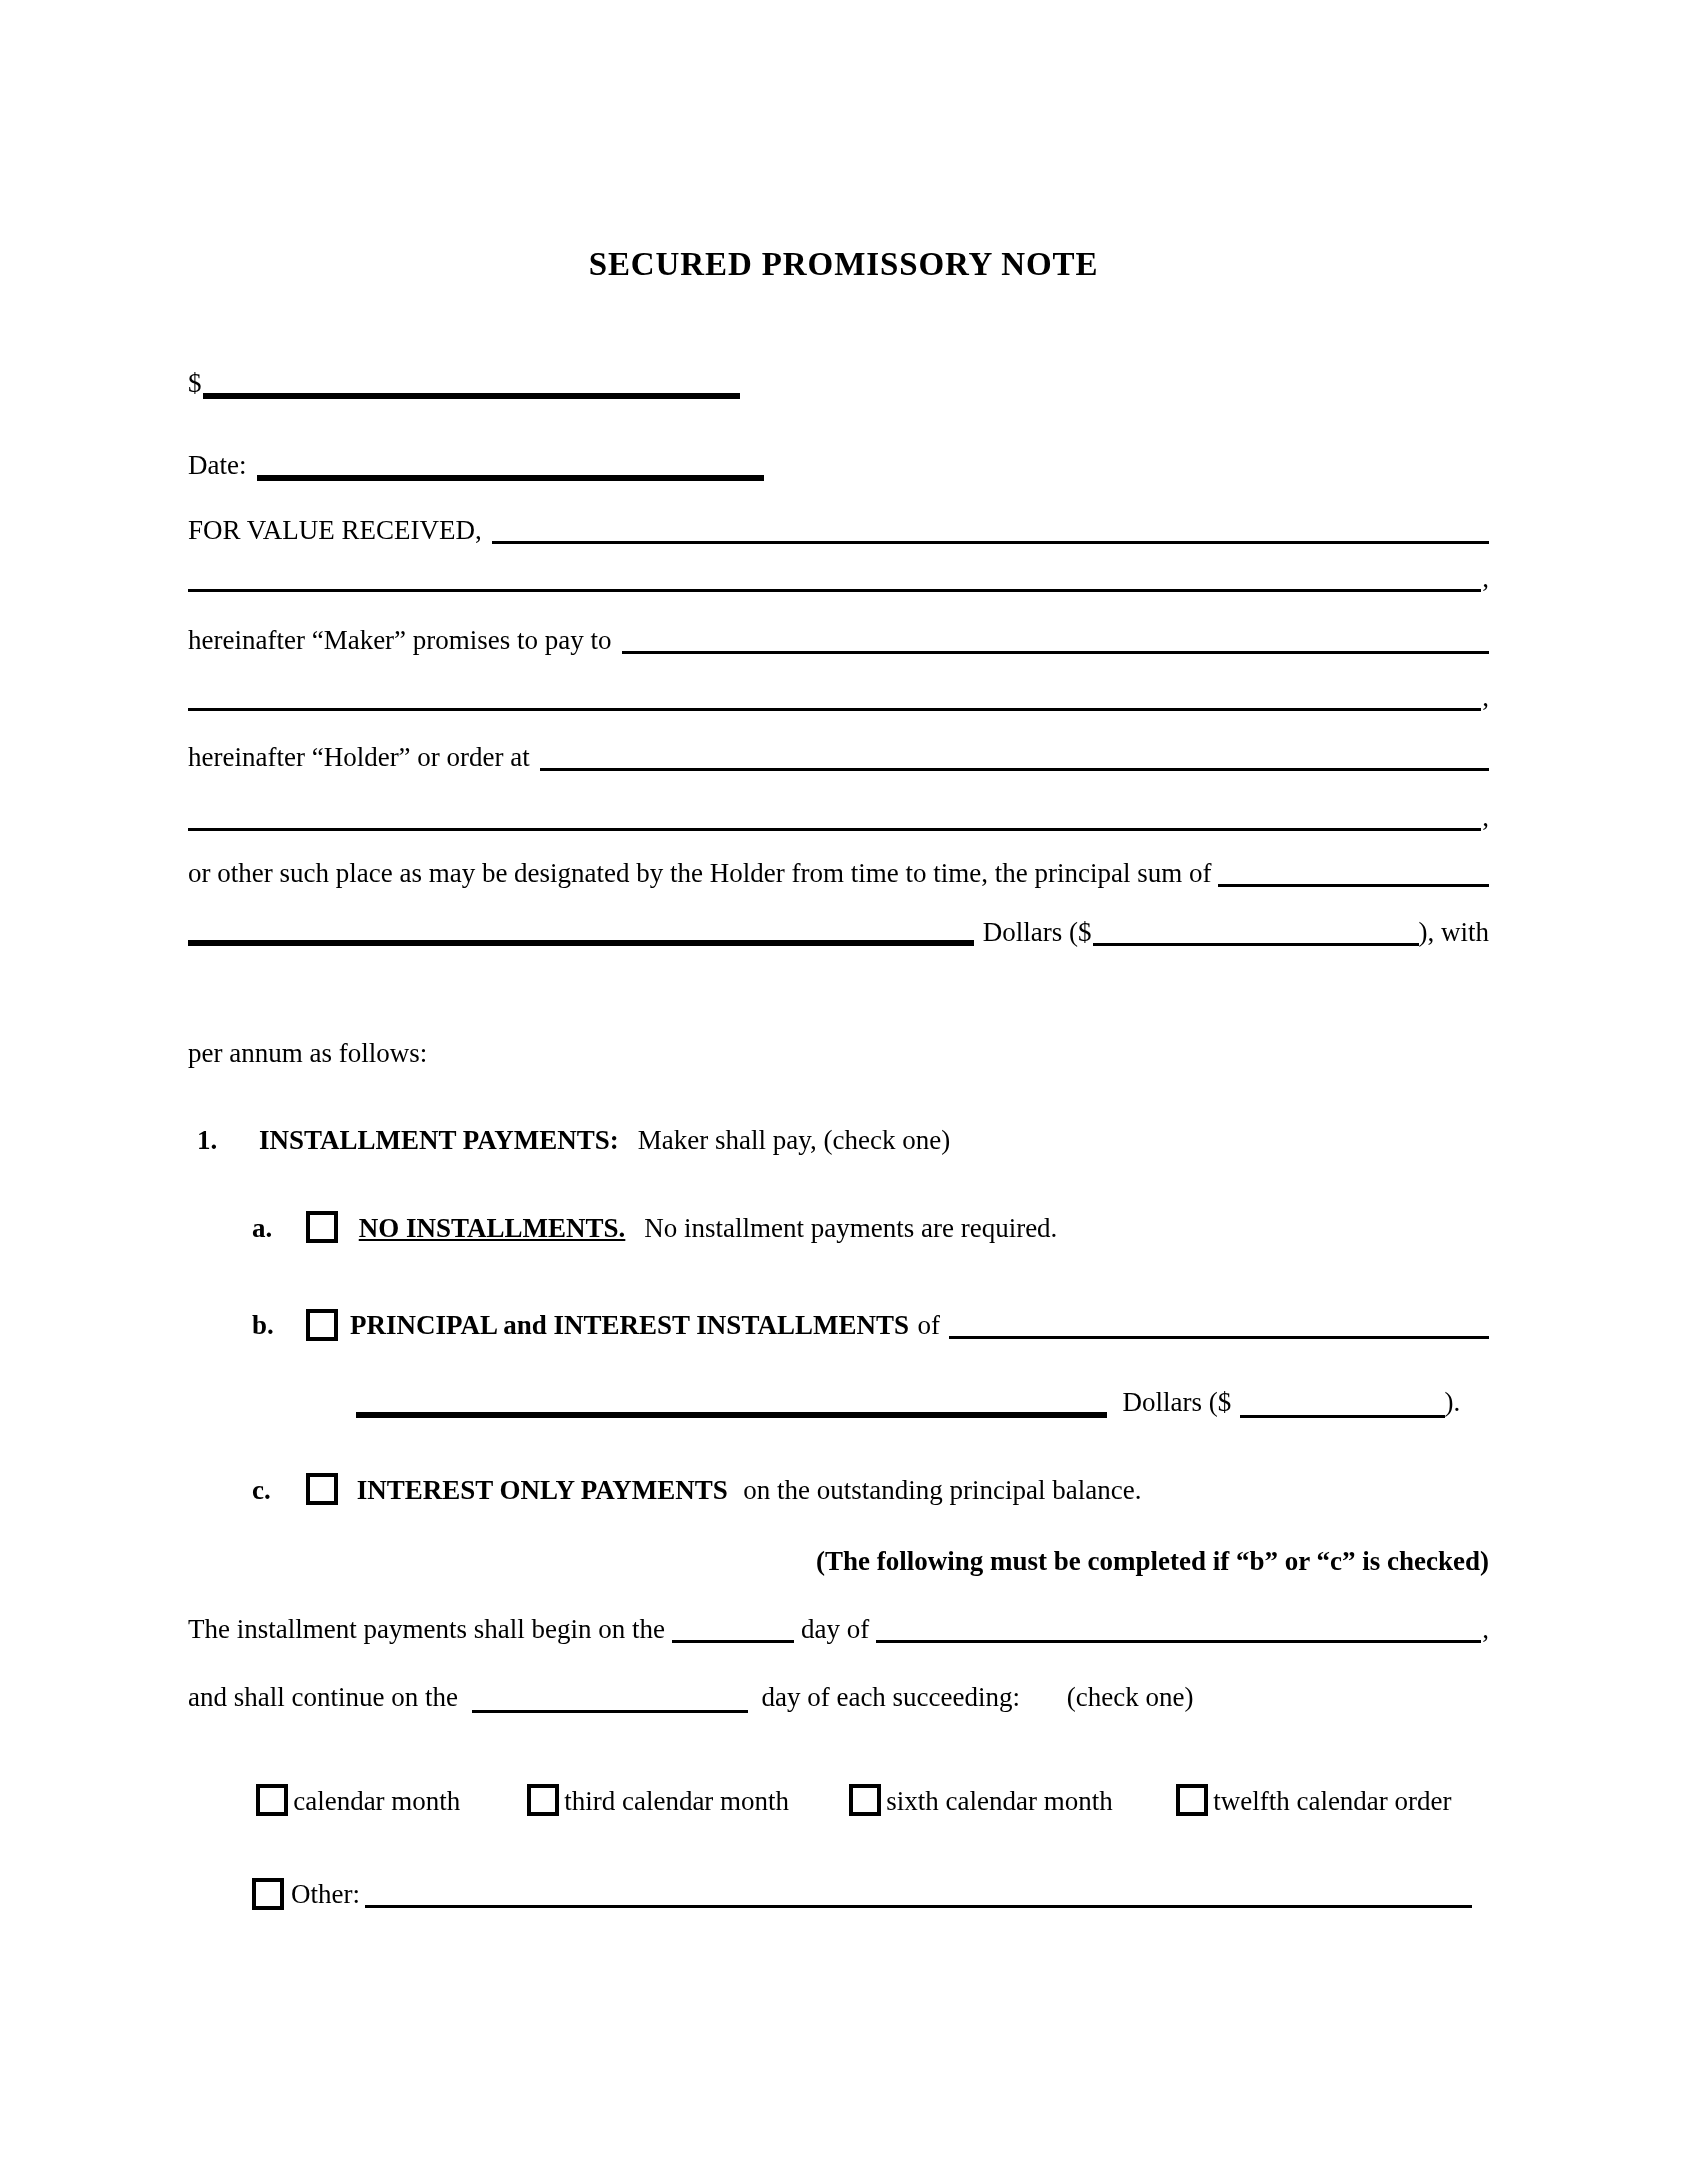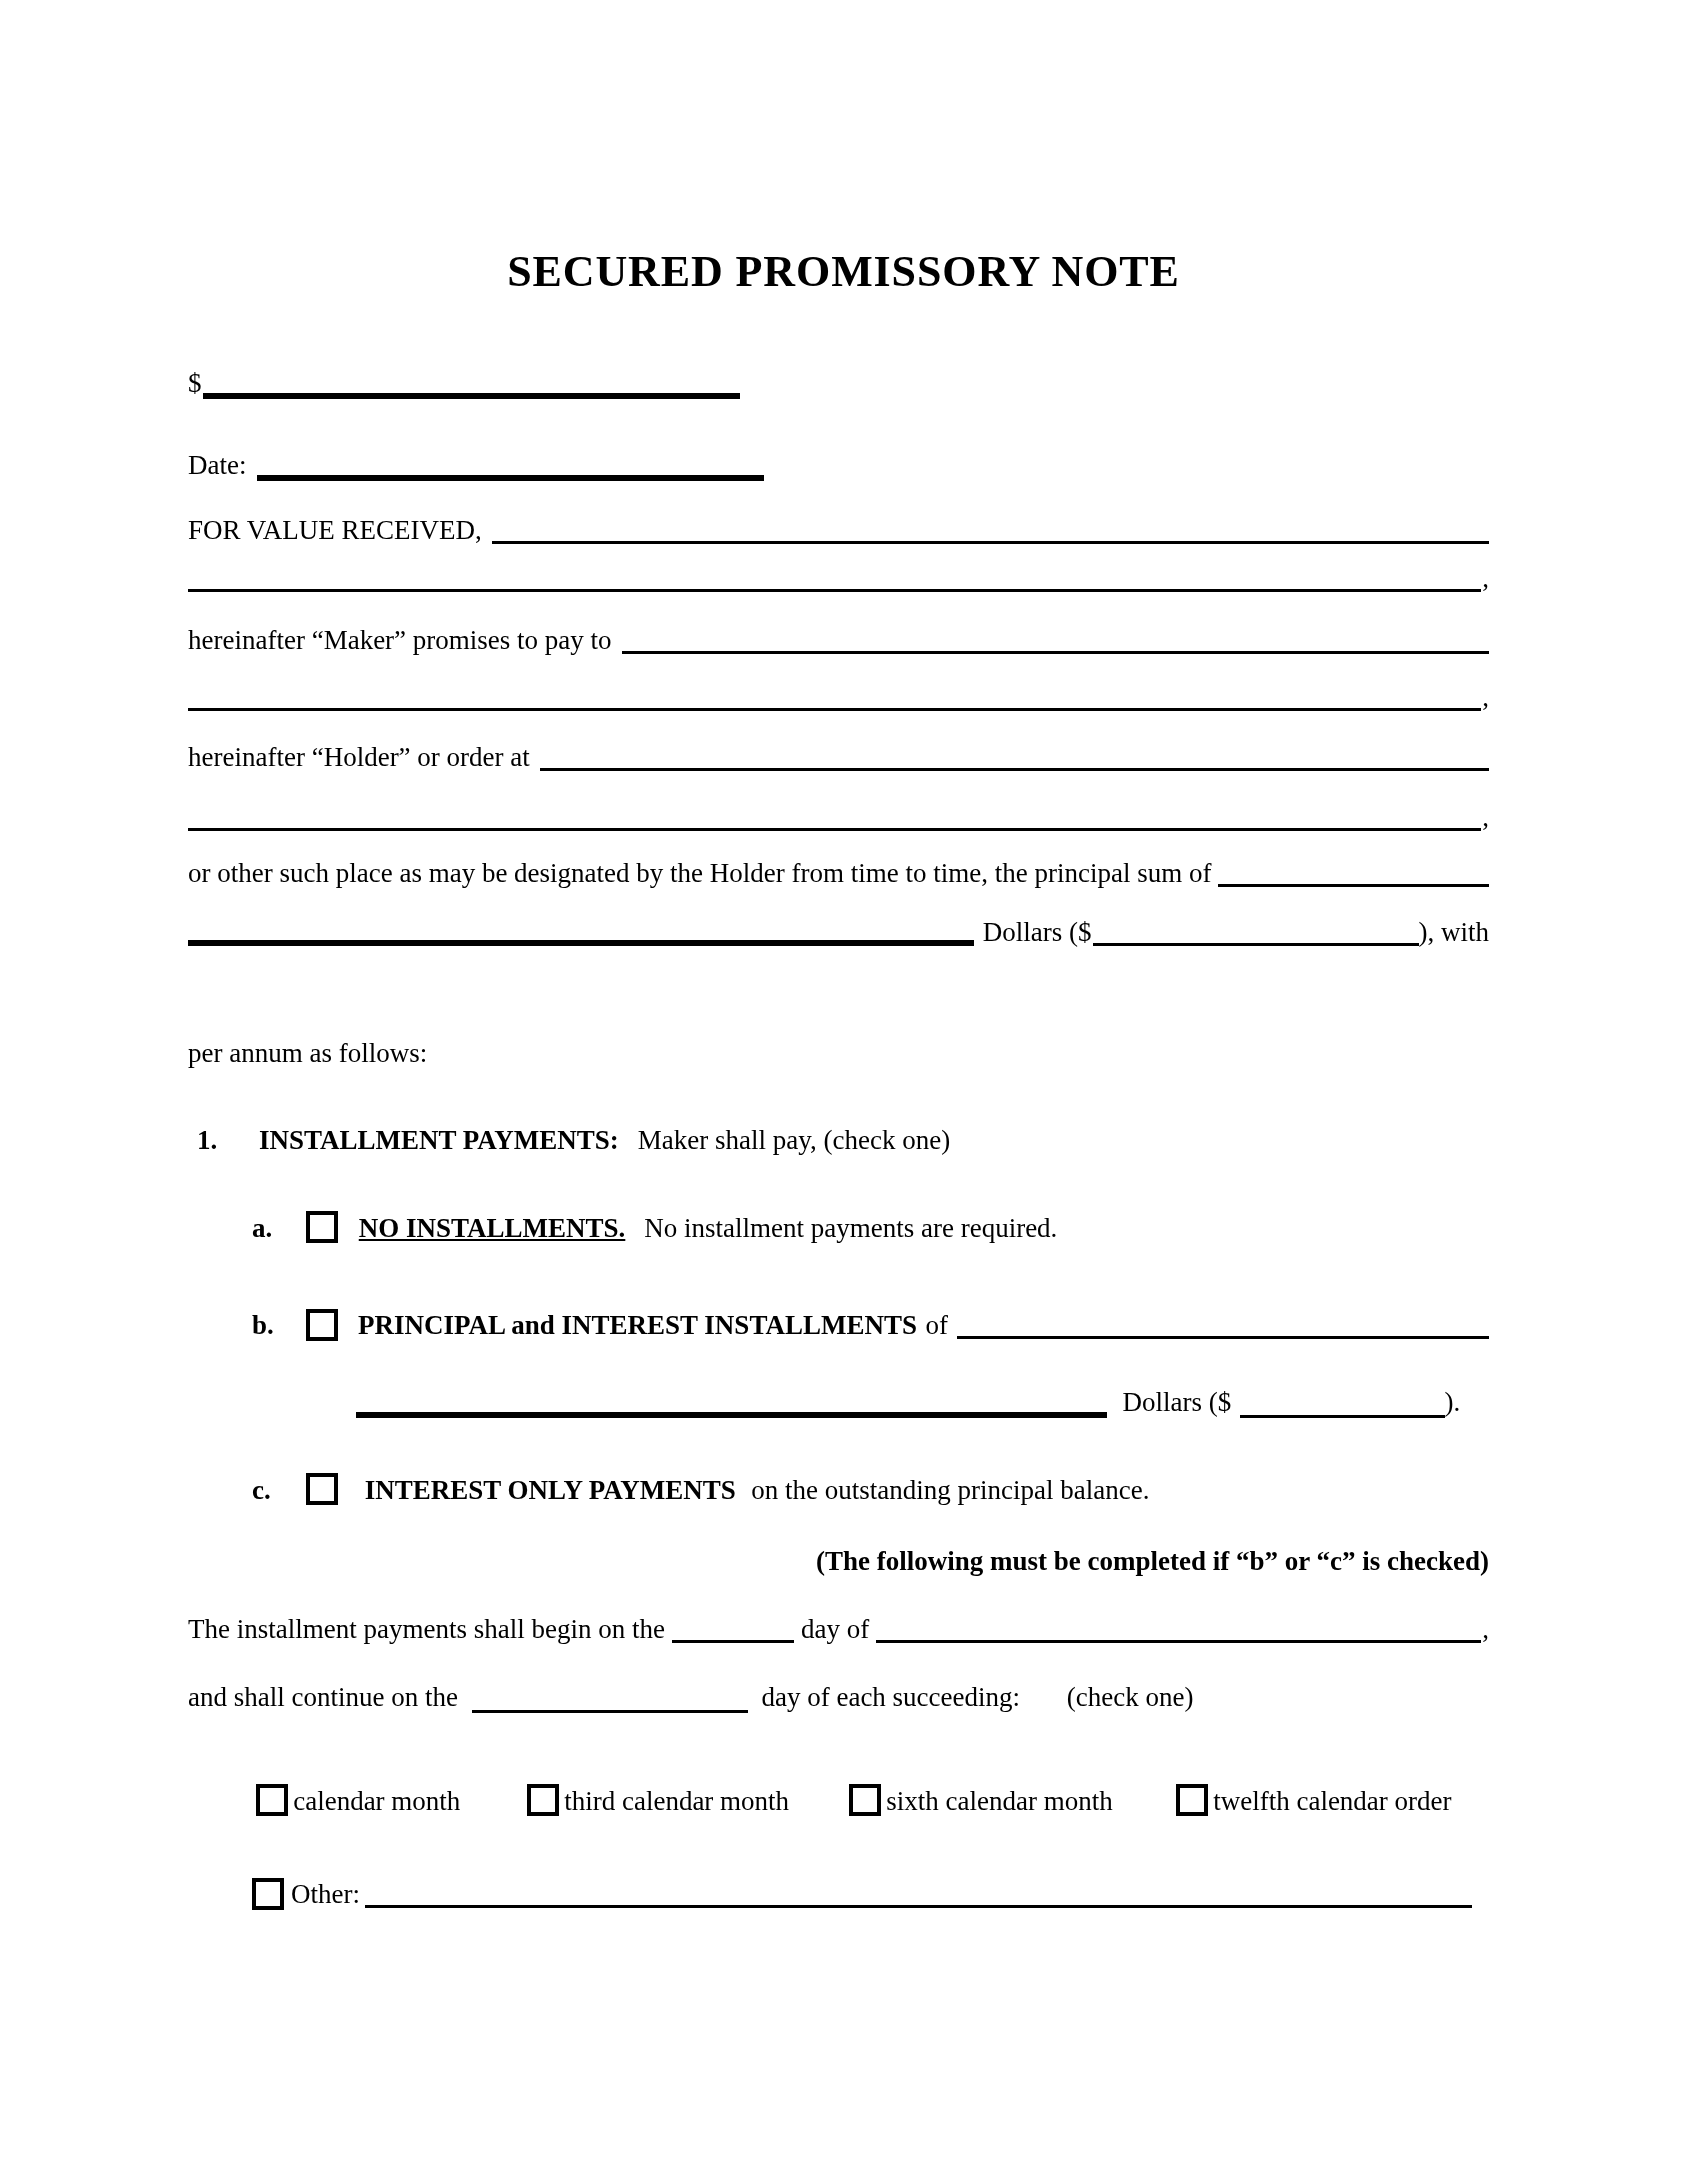--- a/index.html
+++ b/index.html
@@ -19,21 +19,21 @@
     width: 1301px;
     white-space: nowrap;
     line-height: 1.25;
   }
   .flexline { display: flex; align-items: flex-start; }
   .center { text-align: right; }
   .b { font-weight: bold; }
   .title {
     position: absolute; top: 246px; left: 0; width: 100%;
     text-align: center;
-    font-size: 44px; font-weight: bold;
+    font-size: 33px; font-weight: bold;
     letter-spacing: 0.9px;
   }
   .blank {
     display: inline-block;
     height: 30px;
     border-bottom: 3.5px solid #000;
     margin-bottom: -7px;
     flex: none;
   }
   .blank.thick { border-bottom-width: 6.1px; }
@@ -41,21 +41,21 @@
   .cb {
     display: inline-block;
     width: 32px; height: 32px;
     border: 4.4px solid #000;
     background: #fff;
     margin-bottom: -6.1px;
     flex: none;
   }
   .letter { display: inline-block; width: 54px; margin-left: 64px; flex: none; }
   .ml2  { margin-left: 1.7px; }
-  .ml4  { margin-left: 20px; }
+  .ml4  { margin-left: 12px; }
   .ml6  { margin-left: 5.2px; }
   .ml8  { margin-left: 7px; }
   .ml10 { margin-left: 8.7px; }
   .ml12 { margin-left: 10.5px; }
   .ml14 { margin-left: 12.2px; }
   .ml18 { margin-left: 14px; text-decoration: underline; }
   .ml40 { margin-left: 35px; }
   .ml46 { margin-left: 40px; }
   .mr20 { margin-right: 17.5px; }
   .freqrow { height: 45px; text-align: right; }

